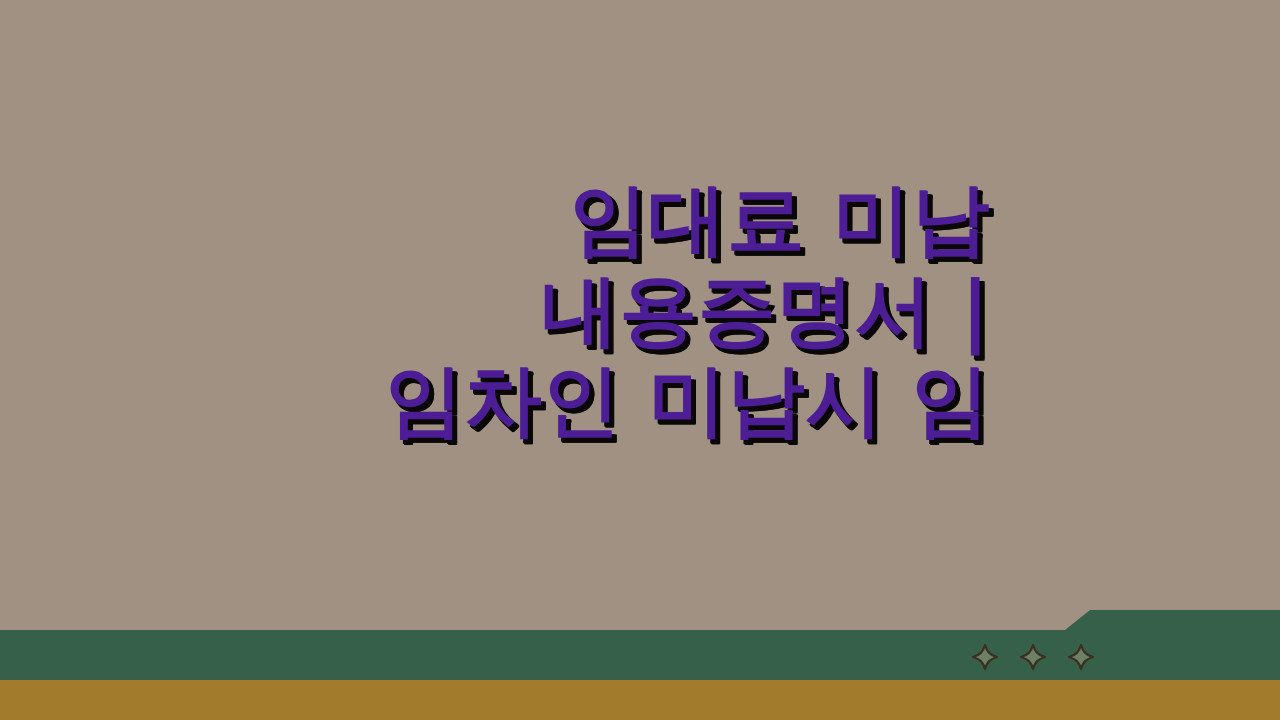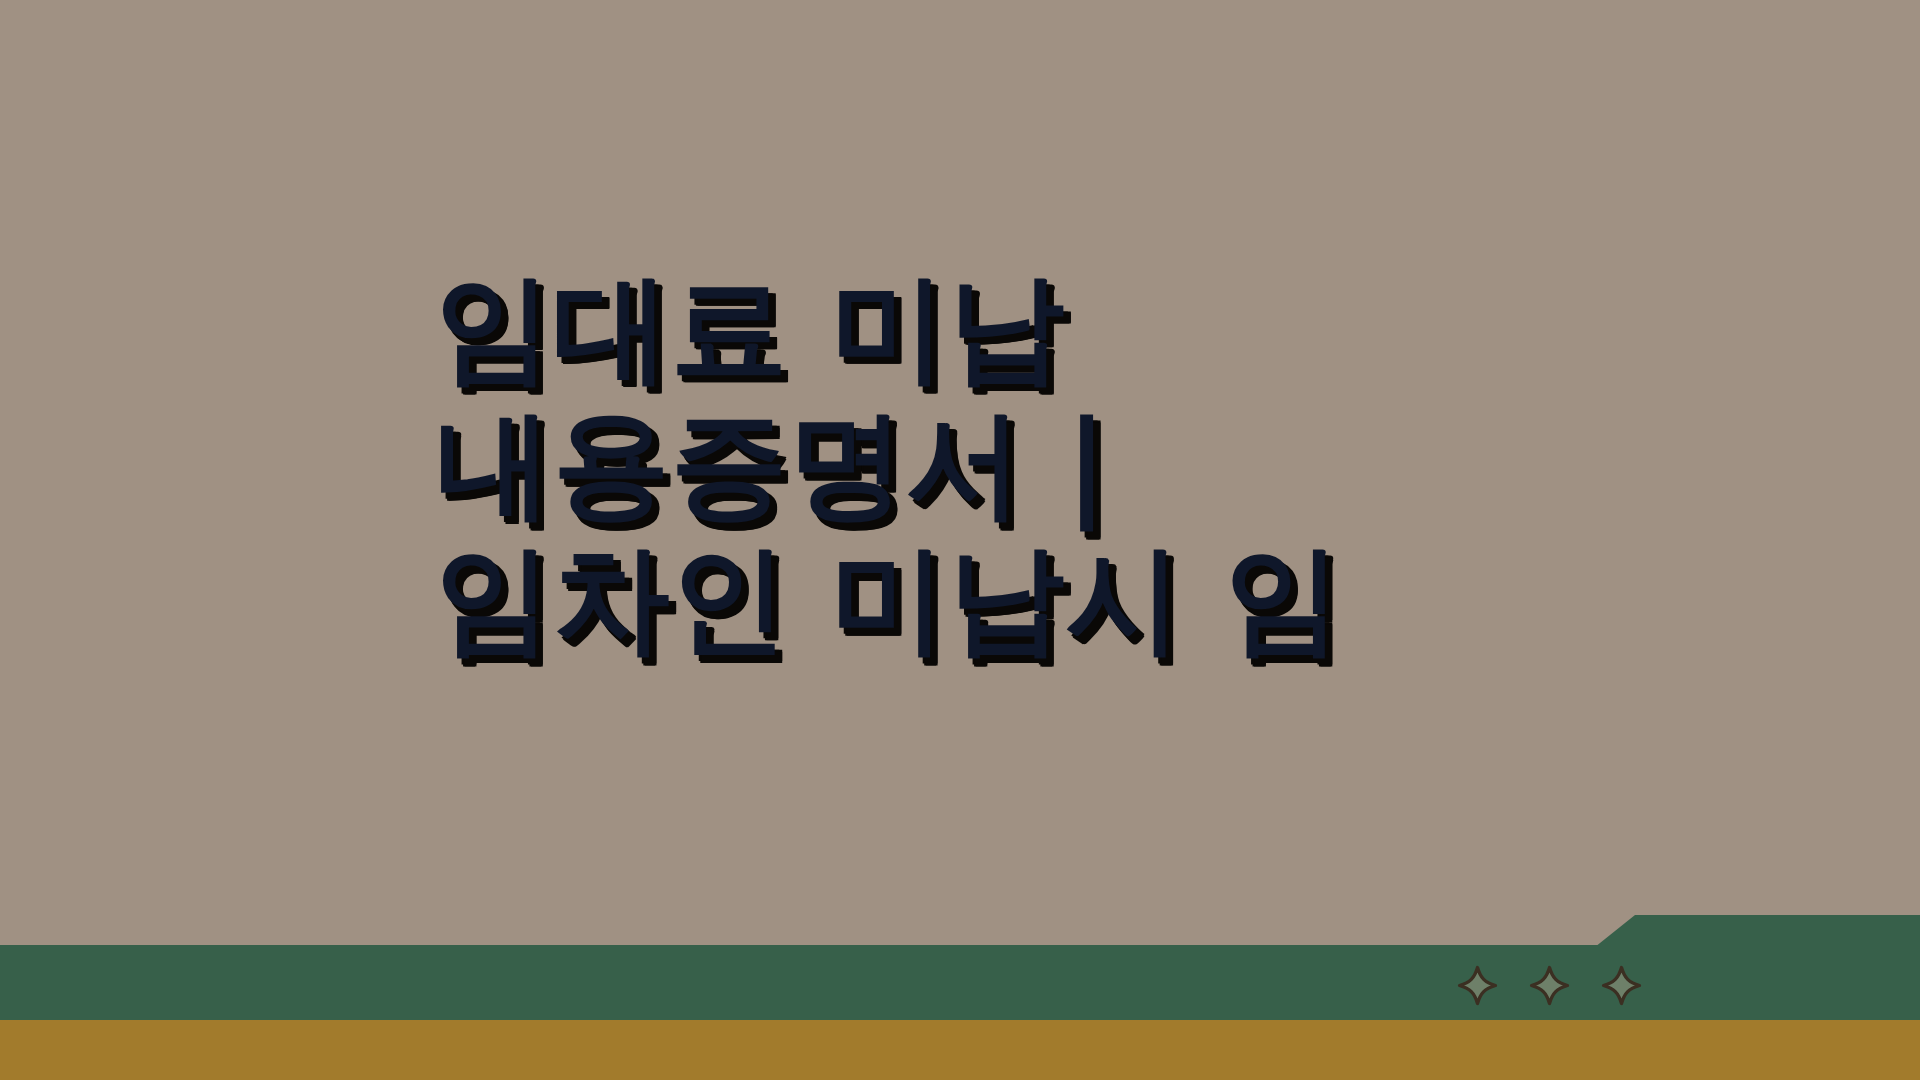--- a/index.html
+++ b/index.html
@@ -29,26 +29,26 @@
     align-items: center;
     justify-content: center;
     flex-direction: column;
     text-align: center;
     pointer-events: none;
   }
 
   #title-text {
     display: block;
     width: 700px;
-    color: #0f172a;
+    color: #4c1d95;
     font-size: 78px;
     line-height: 1.16;
     font-weight: 700;
     letter-spacing: 0.5px;
-    text-align: left;
+    text-align: right;
     word-break: keep-all;
     text-shadow:
        5px 5px 0 #0a0806,
        4px 5px 0 #0a0806,
        5px 4px 0 #0a0806,
        3px 4px 0 #0a0806;
     margin: 0;
     padding: 0;
   }
 

